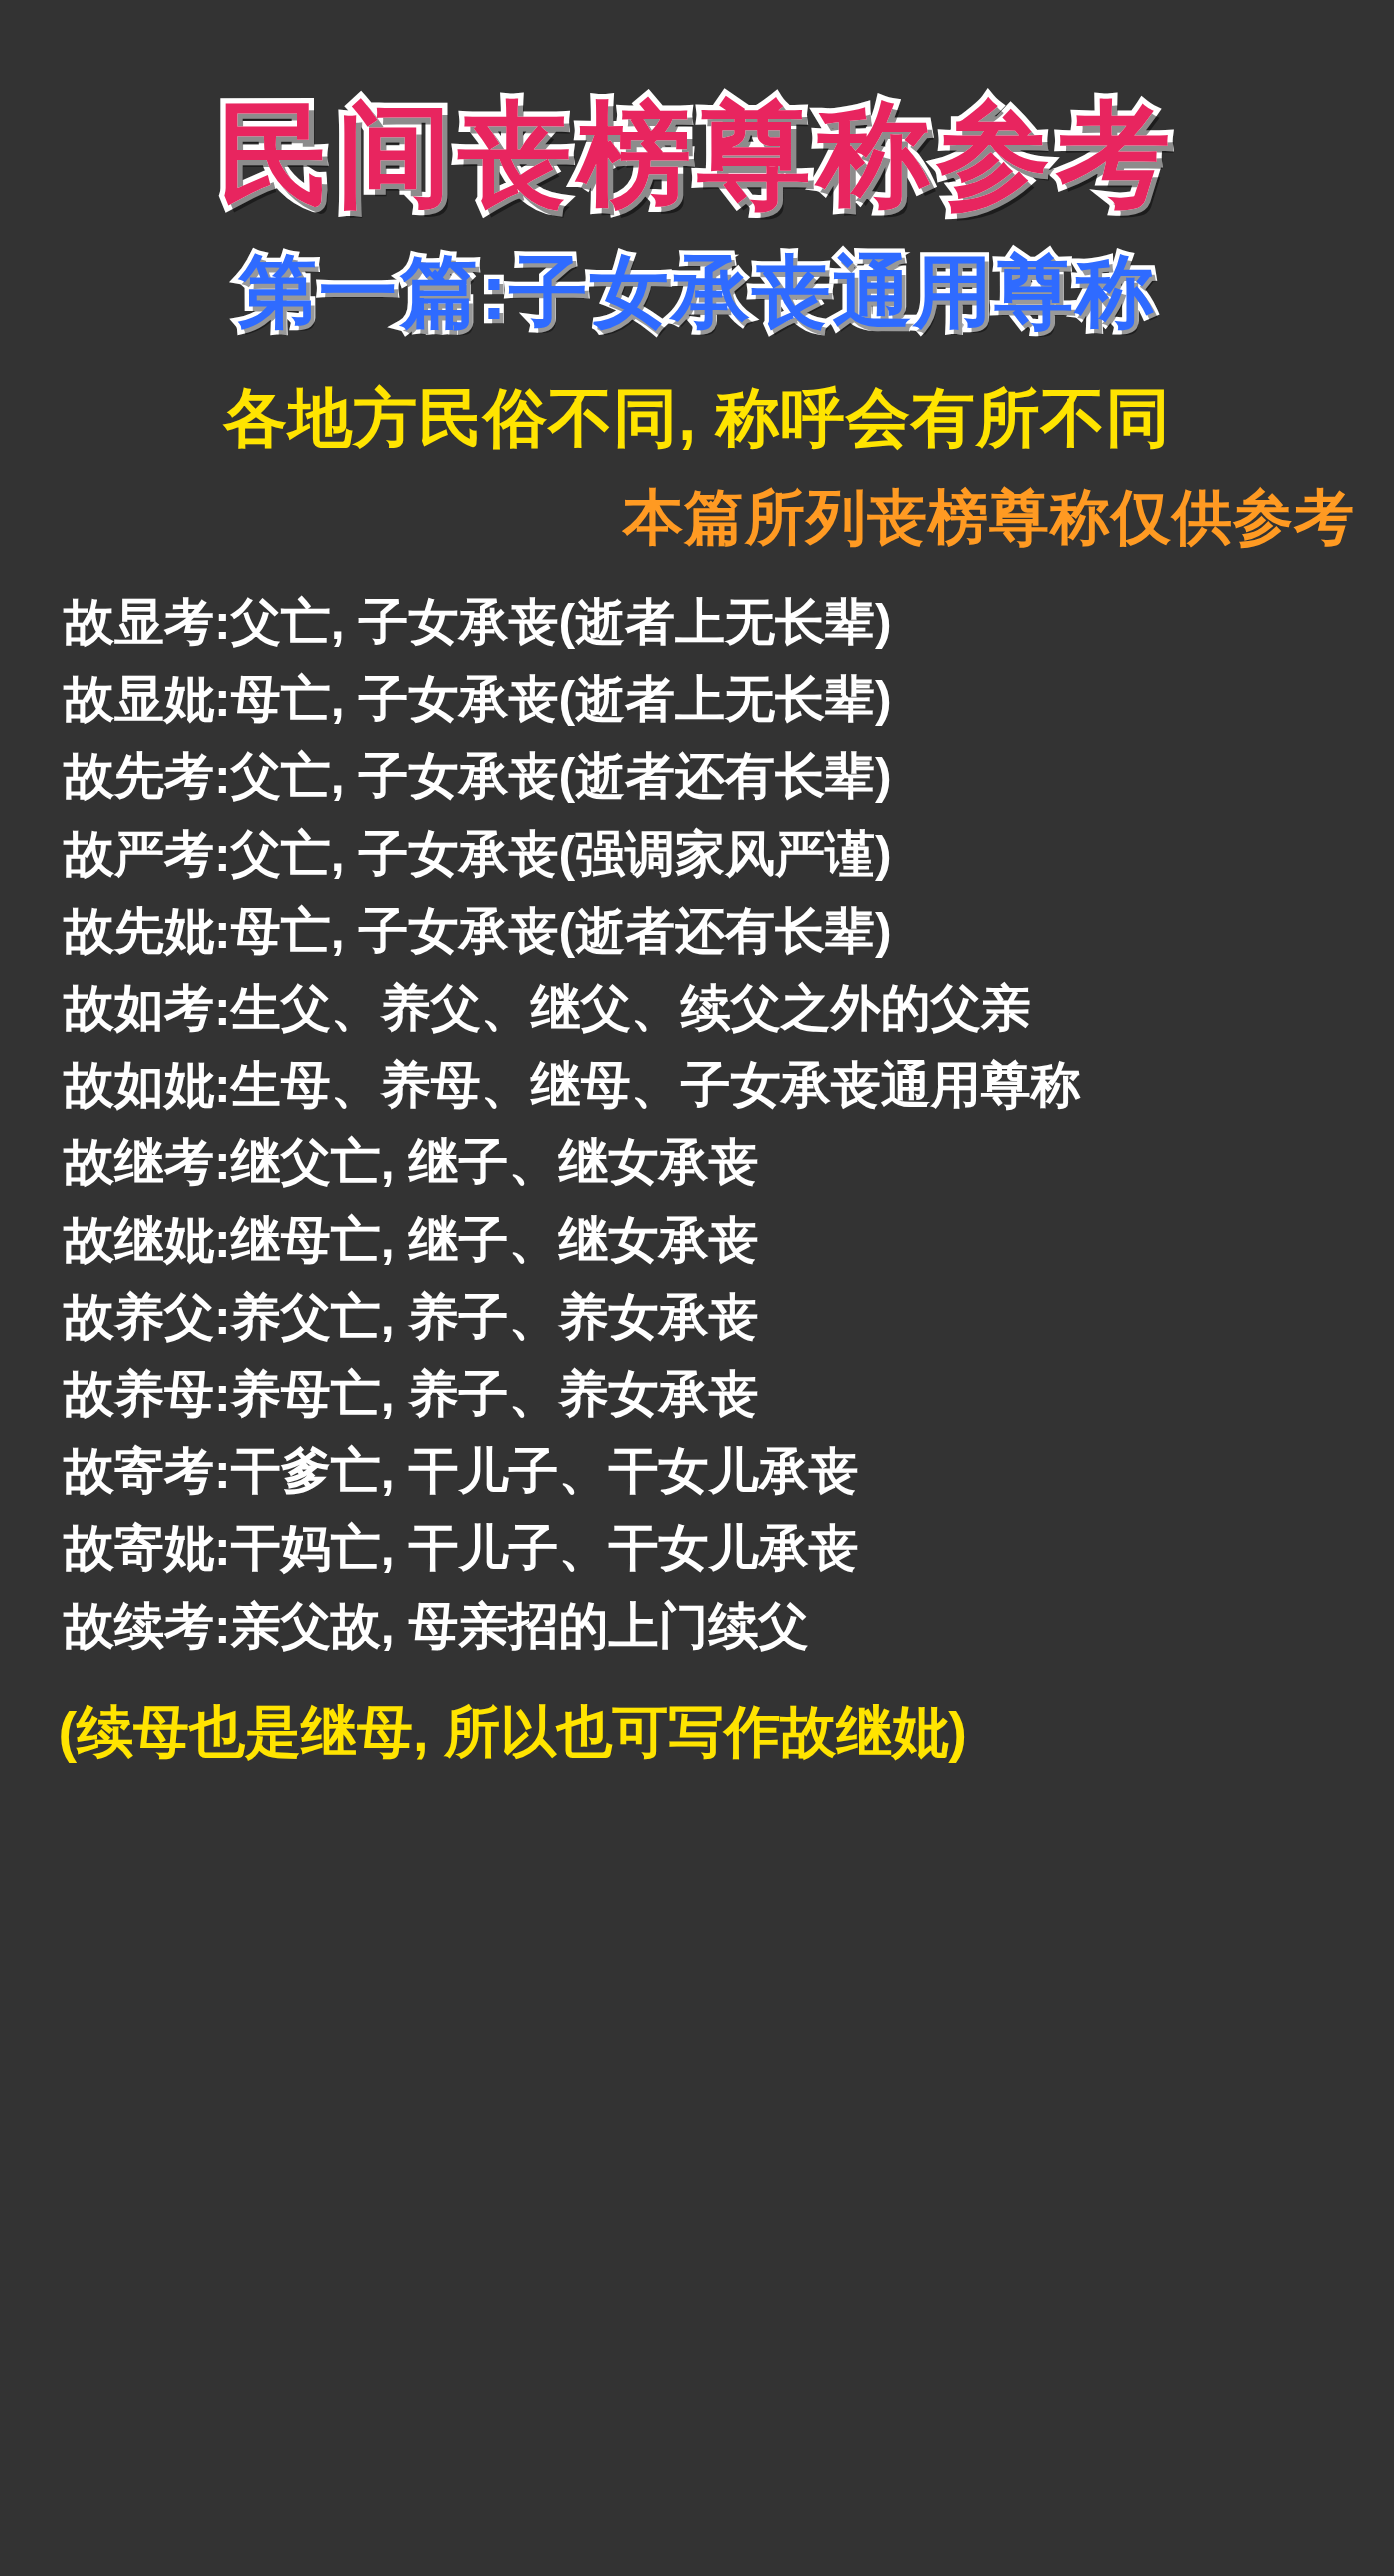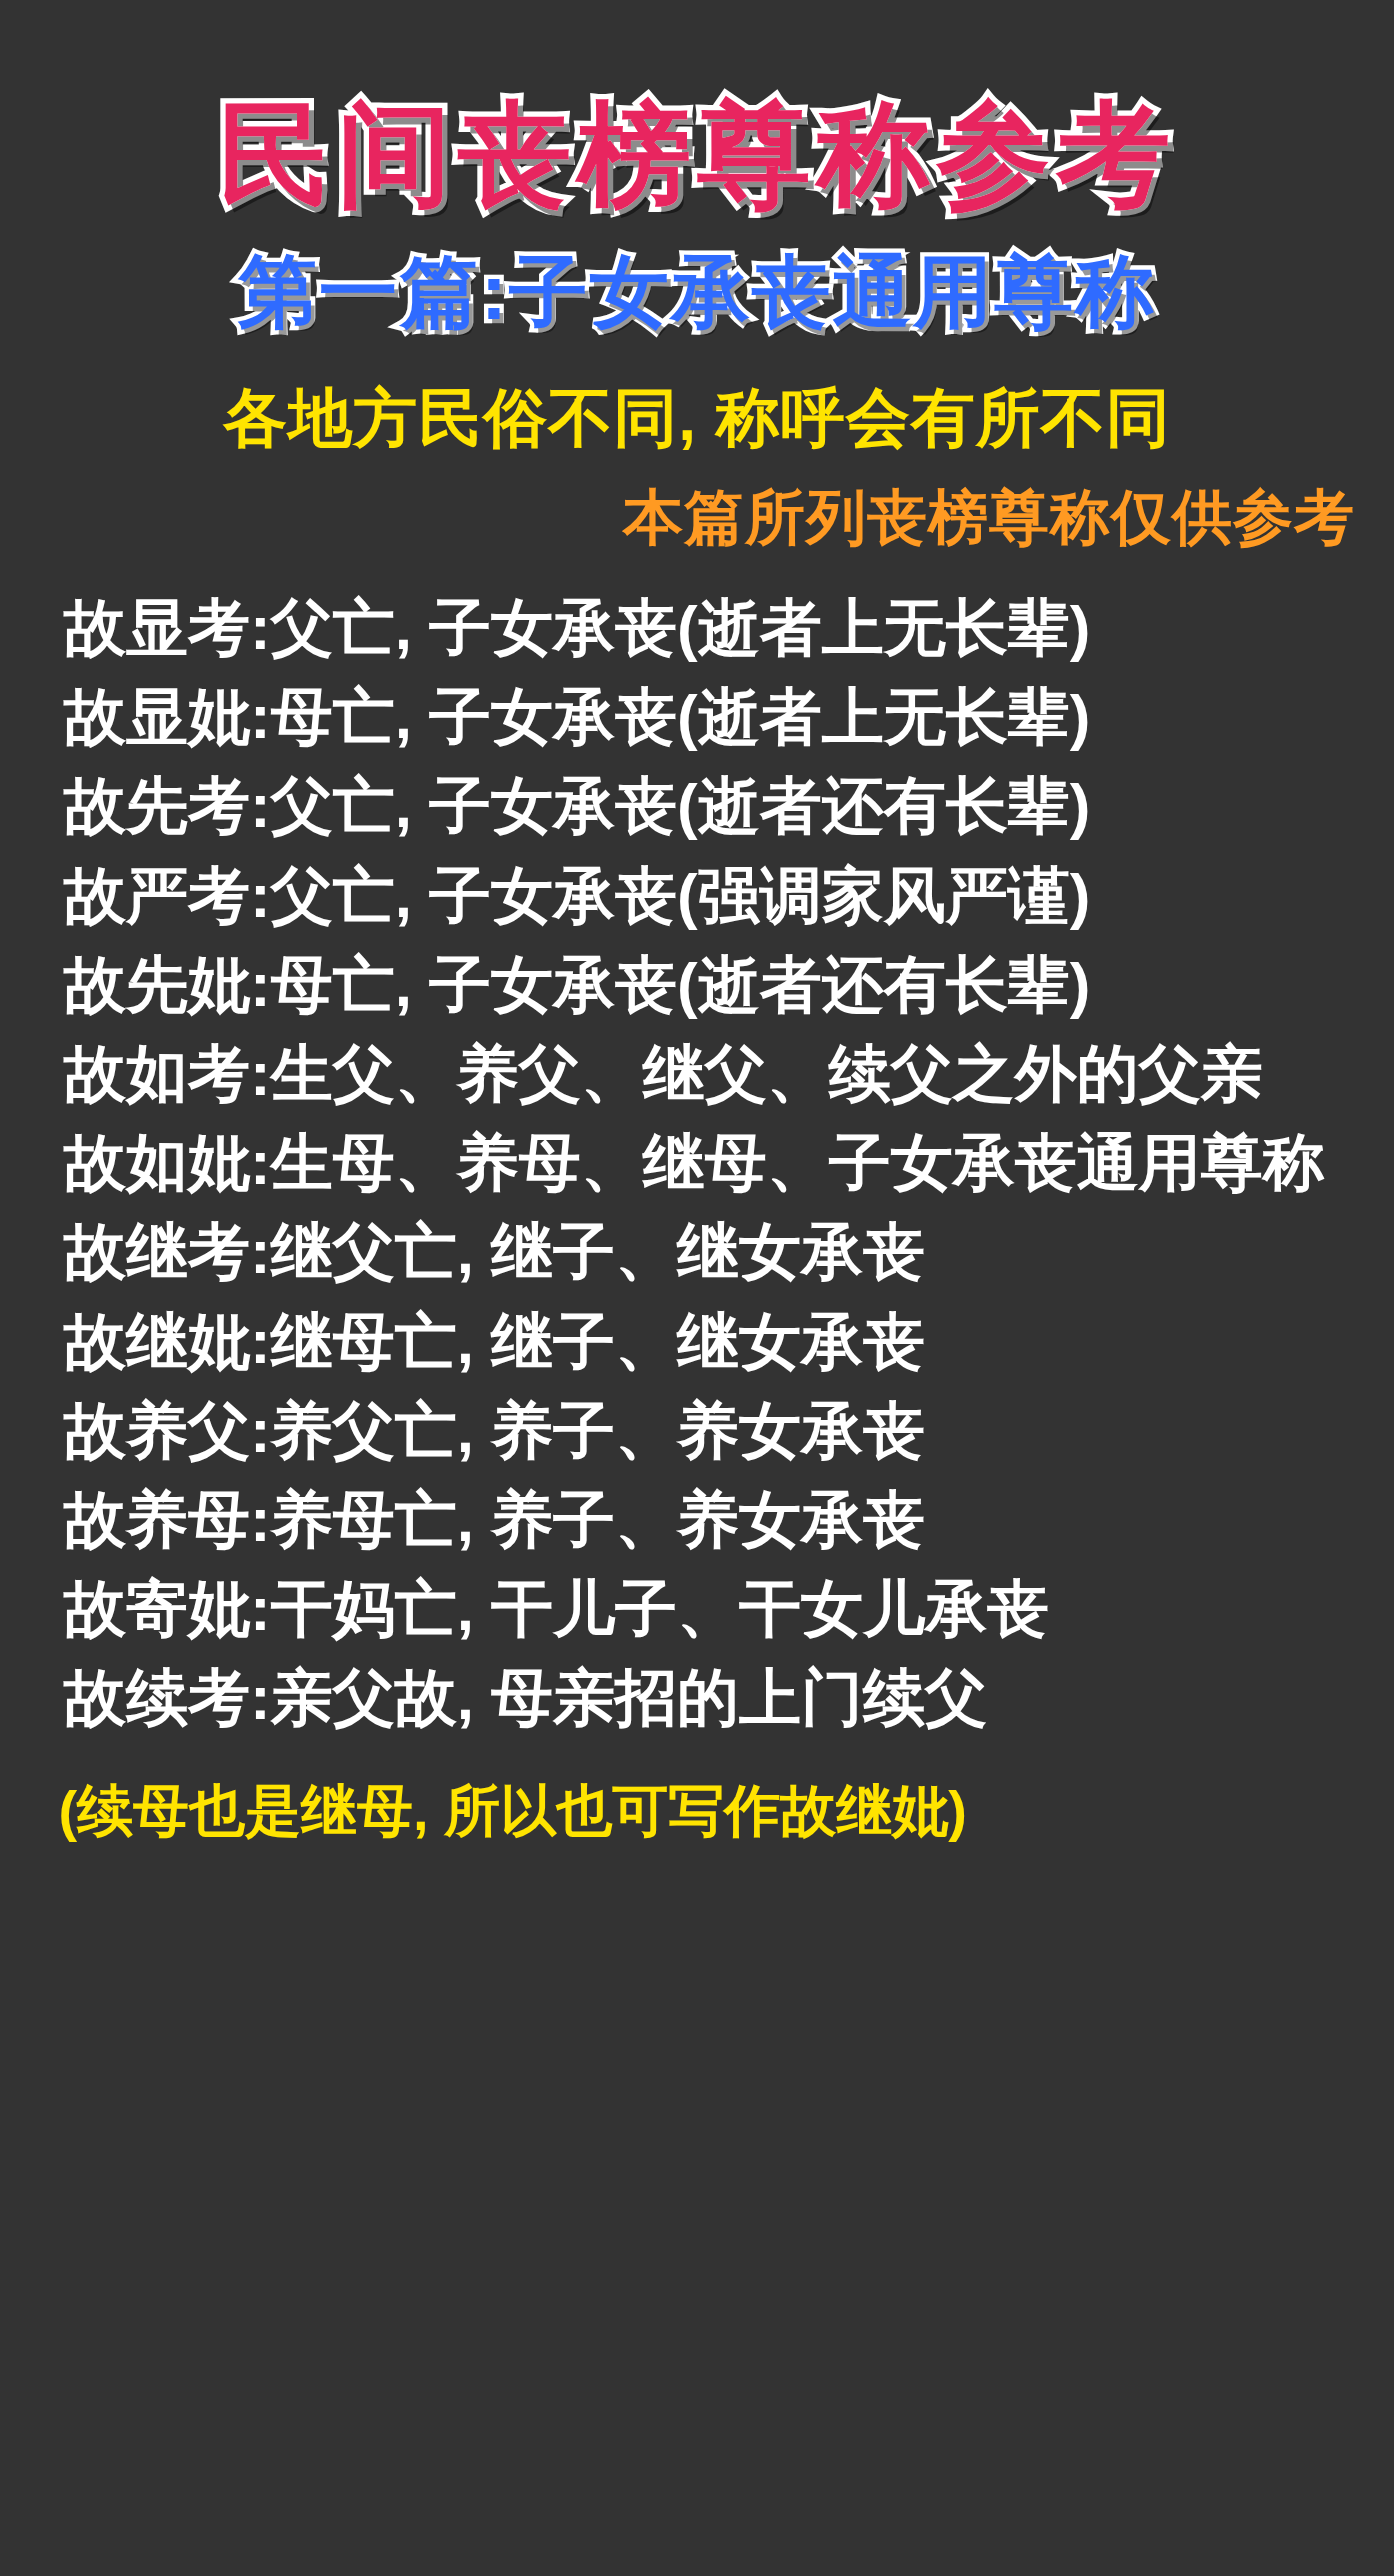--- a/index.html
+++ b/index.html
@@ -71,21 +71,21 @@
   }
 
   
   .entries {
     margin-top: 25px;
     padding-left: 25px;
     padding-right: 9.7px;
   }
   .entry {
     color: #ffffff;
-    font-size: 62px;
+    font-size: 50px;
     font-weight: bold;
     line-height: 1.0;
     padding: 13.6px 0 13.6px 0;
     letter-spacing: 0px;
     white-space: nowrap;
   }
   .footer-note {
     margin-top: 31px;
     padding-left: 19.4px;
     color: #ffe400;
@@ -113,20 +113,21 @@
     <div class="entry">故显妣:母亡, 子女承丧(逝者上无长辈)</div>
     <div class="entry">故先考:父亡, 子女承丧(逝者还有长辈)</div>
     <div class="entry">故严考:父亡, 子女承丧(强调家风严谨)</div>
     <div class="entry">故先妣:母亡, 子女承丧(逝者还有长辈)</div>
     <div class="entry">故如考:生父、养父、继父、续父之外的父亲</div>
     <div class="entry">故如妣:生母、养母、继母、子女承丧通用尊称</div>
     <div class="entry">故继考:继父亡, 继子、继女承丧</div>
     <div class="entry">故继妣:继母亡, 继子、继女承丧</div>
     <div class="entry">故养父:养父亡, 养子、养女承丧</div>
     <div class="entry">故养母:养母亡, 养子、养女承丧</div>
+    <div class="entry">故寄考:干爹亡, 干儿子、干女儿承丧</div>
     <div class="entry">故寄妣:干妈亡, 干儿子、干女儿承丧</div>
     <div class="entry">故续考:亲父故, 母亲招的上门续父</div>
   </div>
 
   <div class="footer-note">(续母也是继母, 所以也可写作故继妣)</div>
 
 </div>
 
 
 </body></html>

